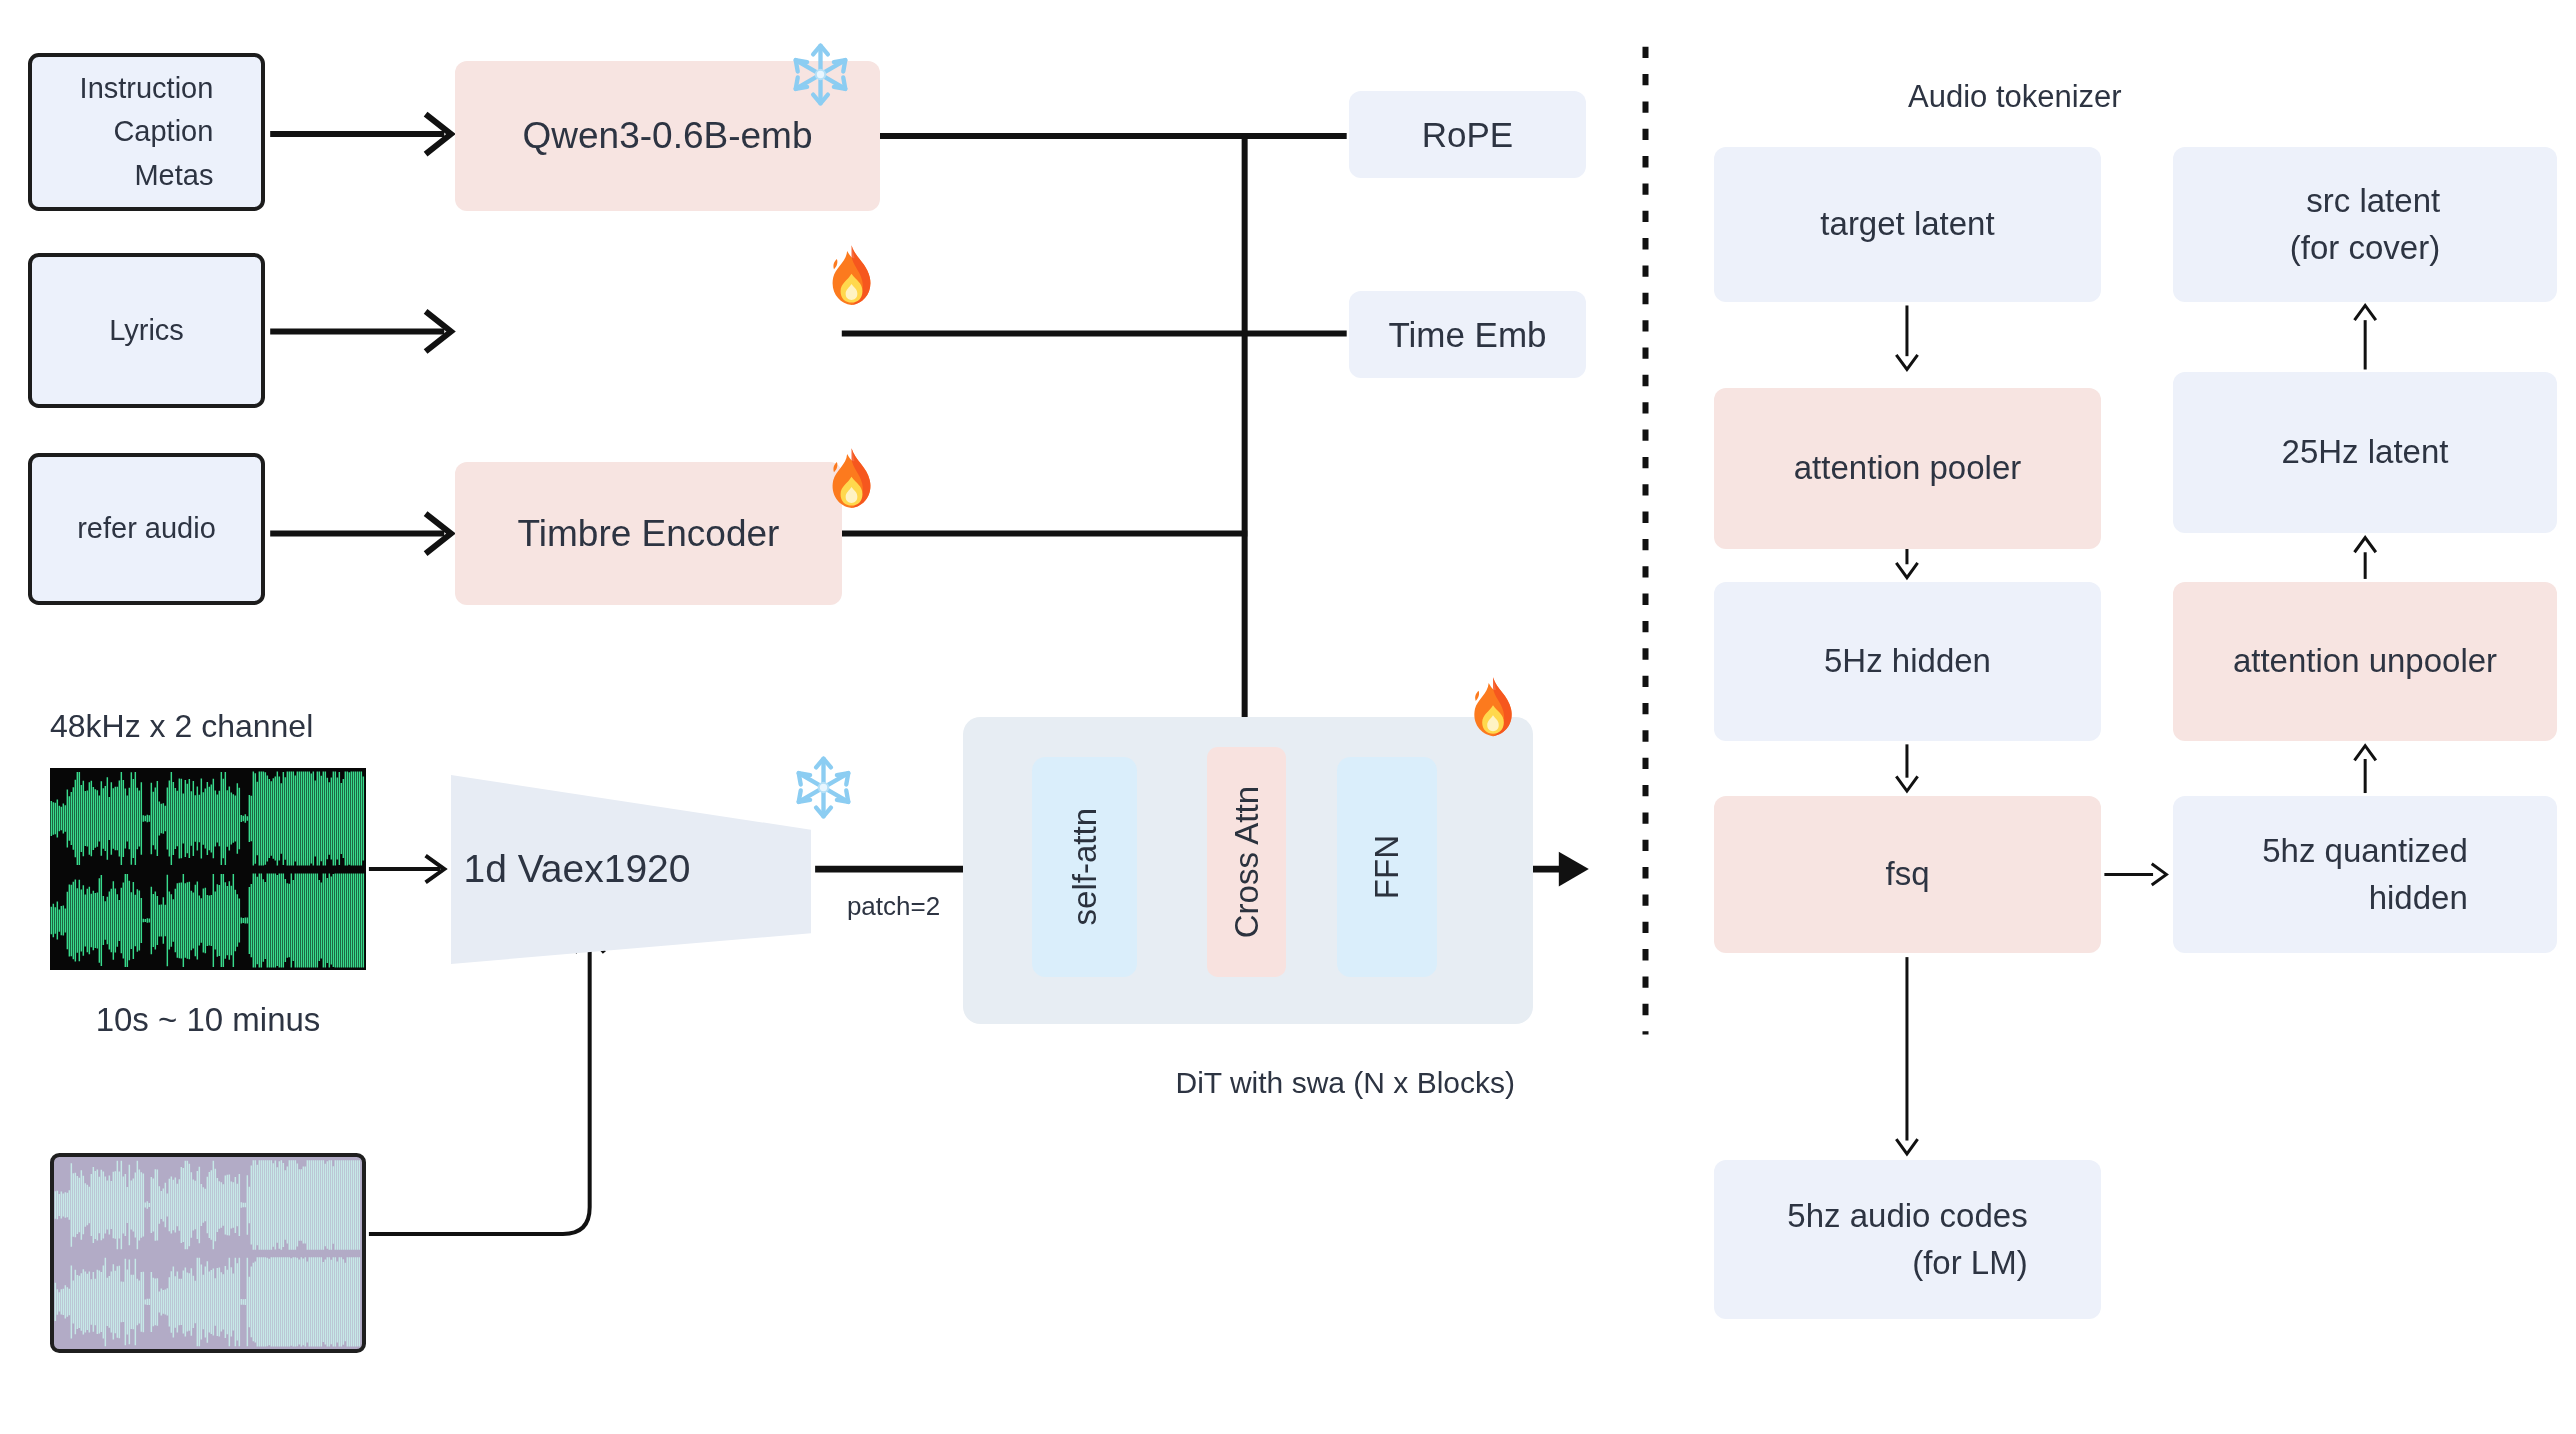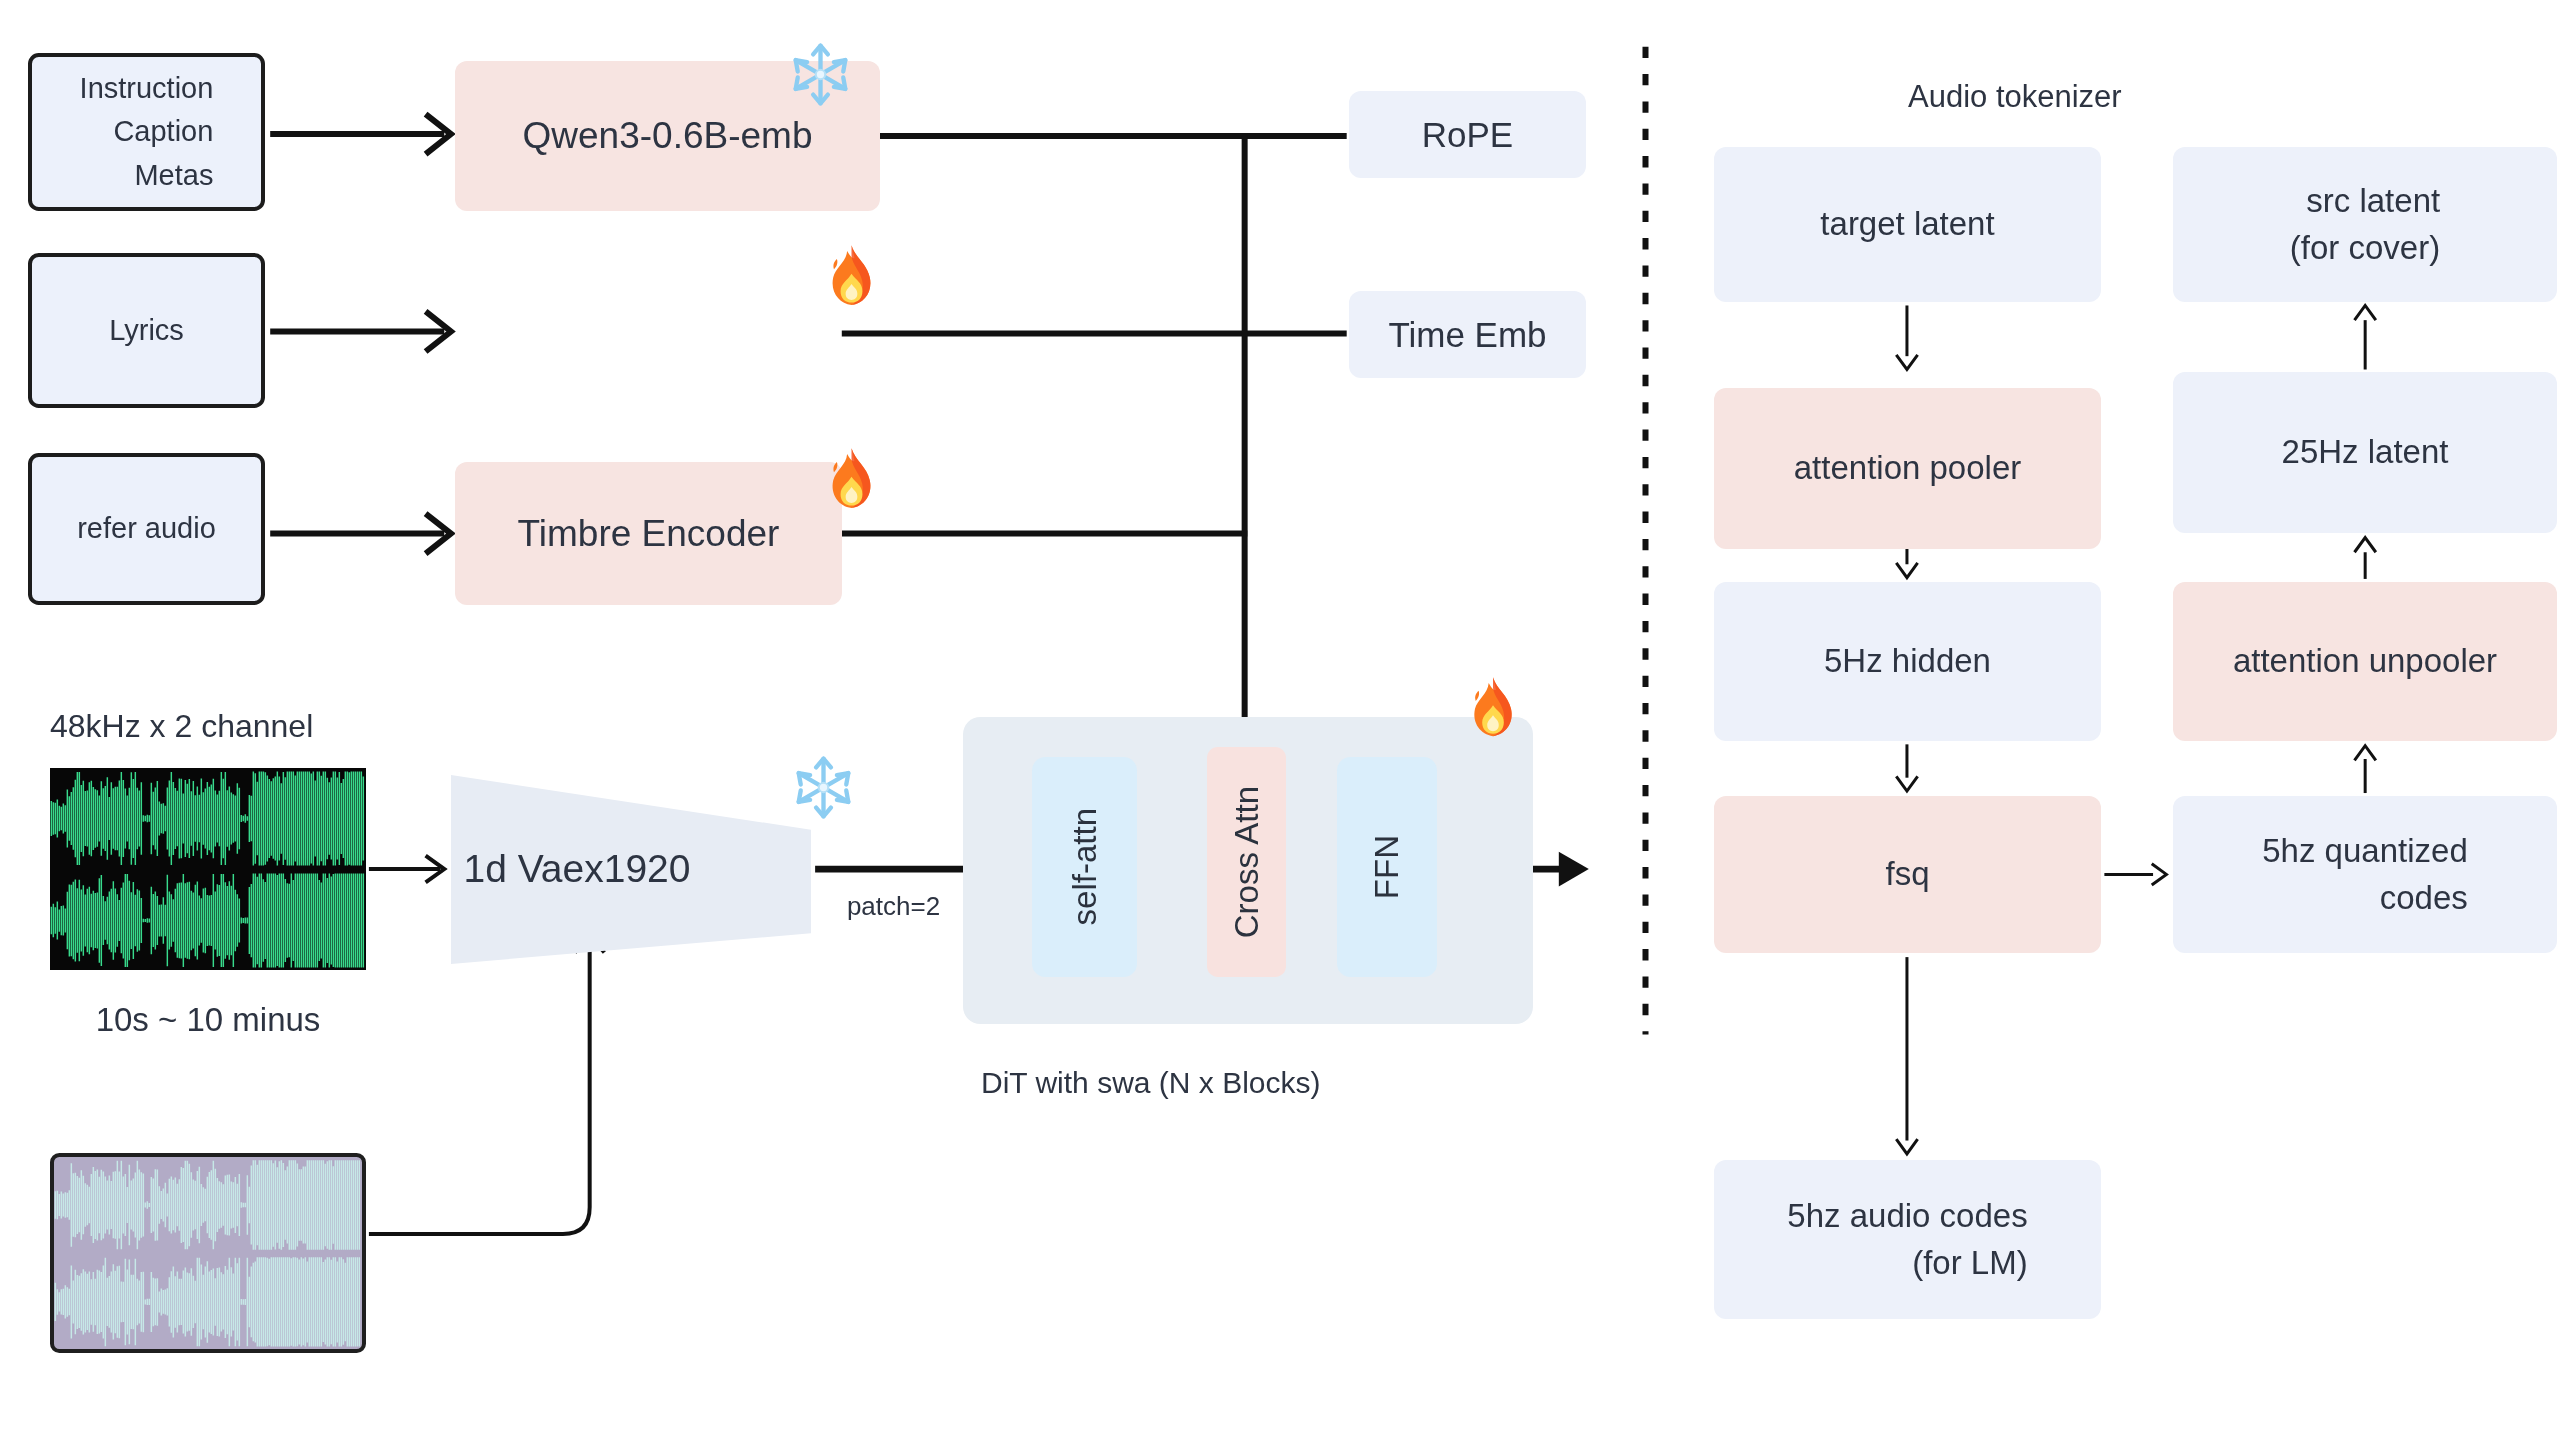--- a/index.html
+++ b/index.html
@@ -205,21 +205,21 @@
   <div class="dit-wrap" style="left:963px;top:717px;width:570px;height:307px;"></div>
   <div class="bx inner-blue" style="left:1032px;top:757px;width:105px;height:220px;">
     <div class="vtext">self-attn</div>
   </div>
   <div class="bx inner-pink" style="left:1207px;top:747px;width:79px;height:230px;">
     <div class="vtext">Cross Attn</div>
   </div>
   <div class="bx inner-blue" style="left:1337px;top:757px;width:100px;height:220px;">
     <div class="vtext">FFN</div>
   </div>
-  <div class="lbl" style="left:981px;top:1066px;width:534px;font-size:30px;text-align:left;">DiT with swa (N x Blocks)</div>
+  <div class="lbl" style="left:981px;top:1066px;width:534px;font-size:30px;text-align:right;">DiT with swa (N x Blocks)</div>
 
   <svg class="icon" style="left:787px;top:41px;" width="67" height="67" viewBox="0 0 100 100">
       <use href="#icon-snow"></use>
     </svg>
   <svg class="icon" style="left:815px;top:243px;" width="73" height="73" viewBox="0 0 100 100">
       <use href="#icon-fire"></use>
     </svg>
   <svg class="icon" style="left:815px;top:446px;" width="73" height="73" viewBox="0 0 100 100">
       <use href="#icon-fire"></use>
     </svg>
@@ -259,18 +259,18 @@
   </div>
   <div class="bx blue f-tok" style="left:2173px;top:372px;width:384px;height:161px;">
     <div>25Hz latent</div>
   </div>
   <div class="bx pink f-tok" style="left:2173px;top:582px;width:384px;height:159px;">
     <div>attention unpooler</div>
   </div>
   <div class="bx blue f-tok" style="left:2173px;top:796px;width:384px;height:157px;">
     <div>
       <div>5hz quantized</div>
-      <div>codes</div>
+      <div>hidden</div>
     </div>
   </div>
 
 </div>
 
 
 </body></html>

